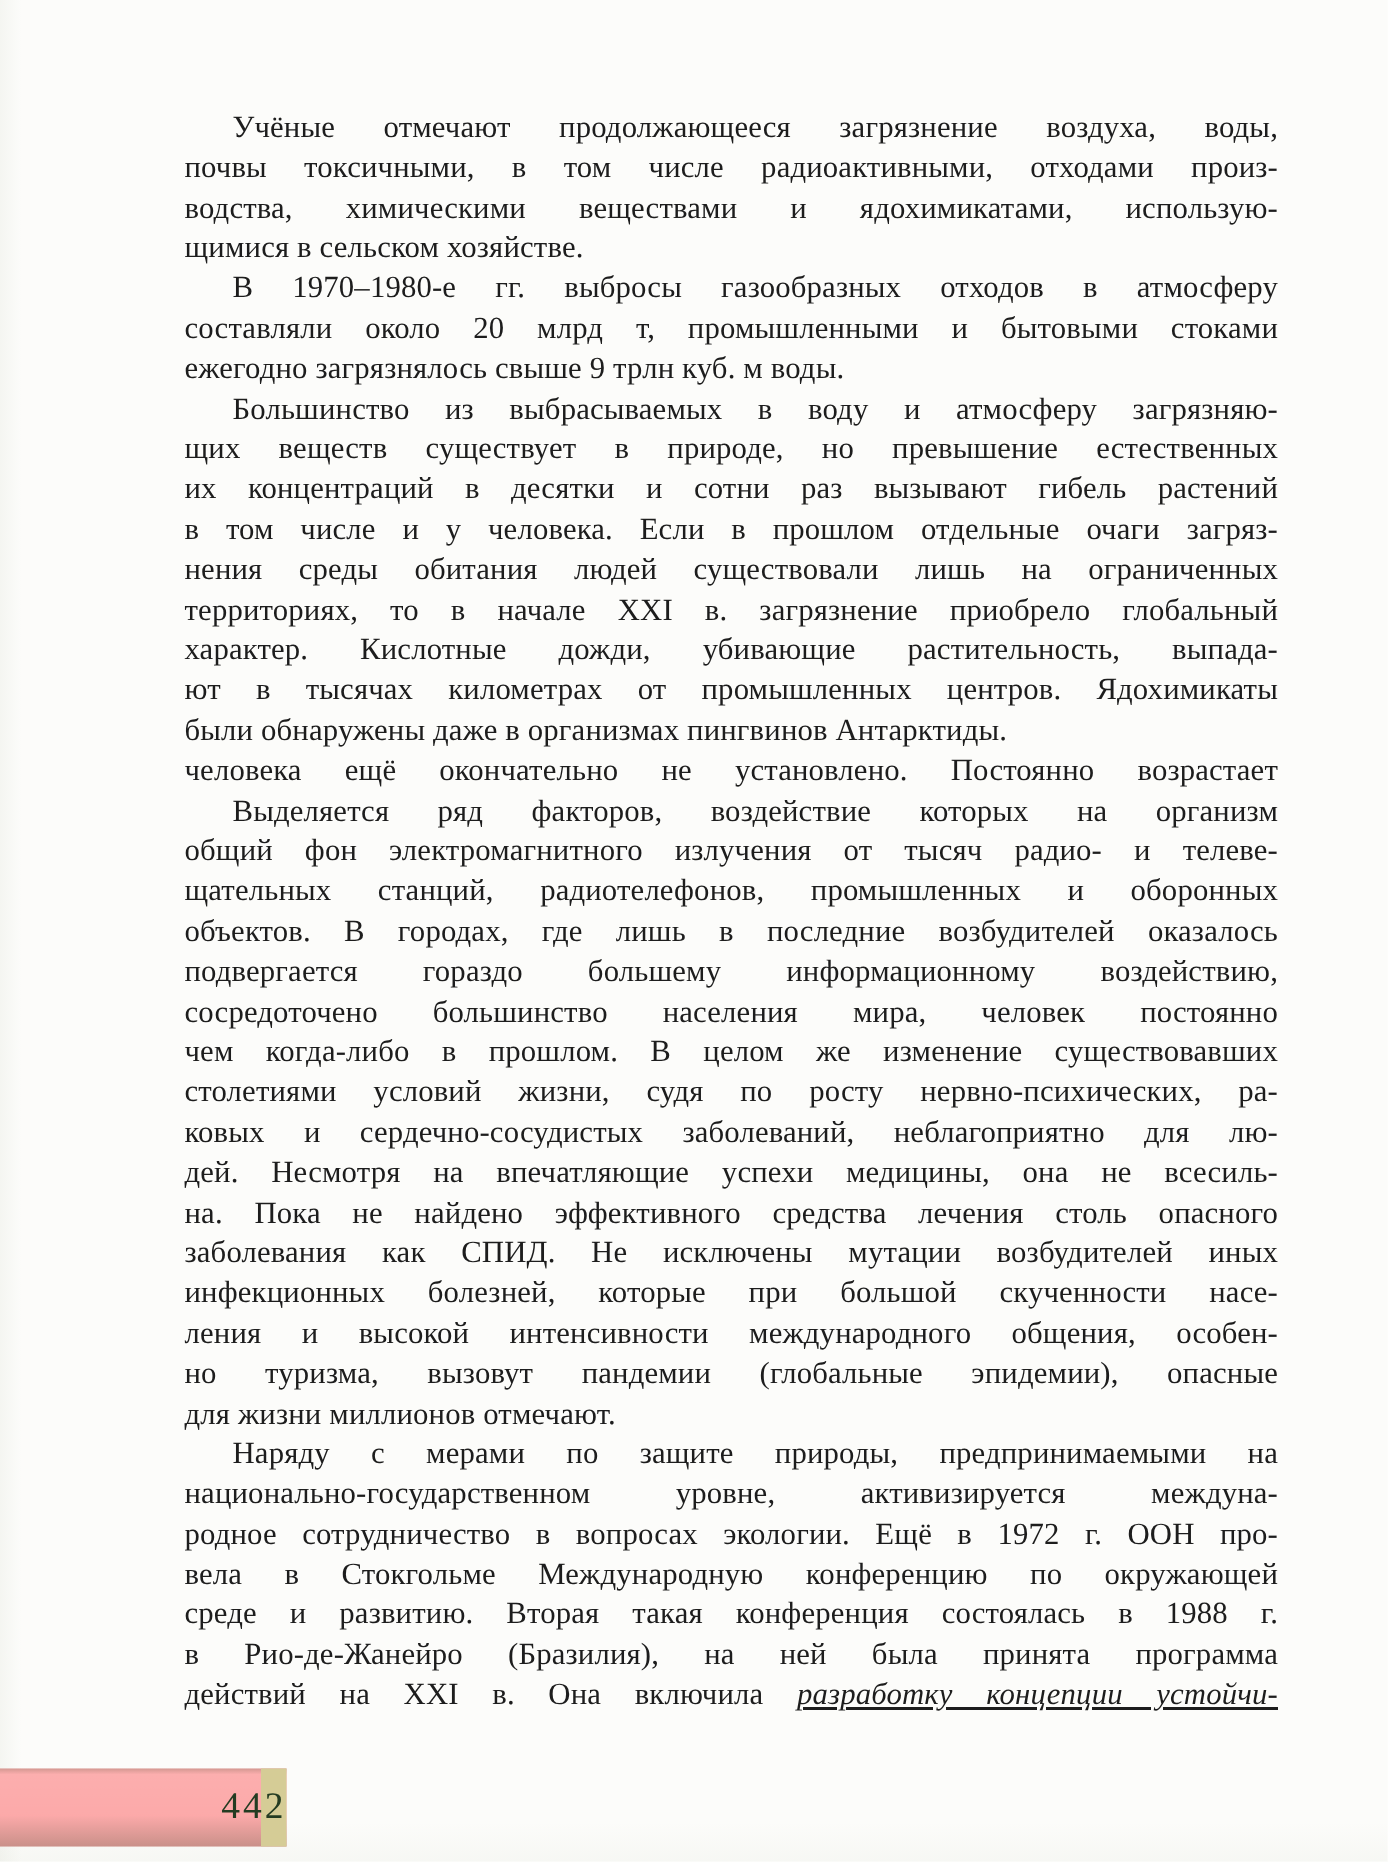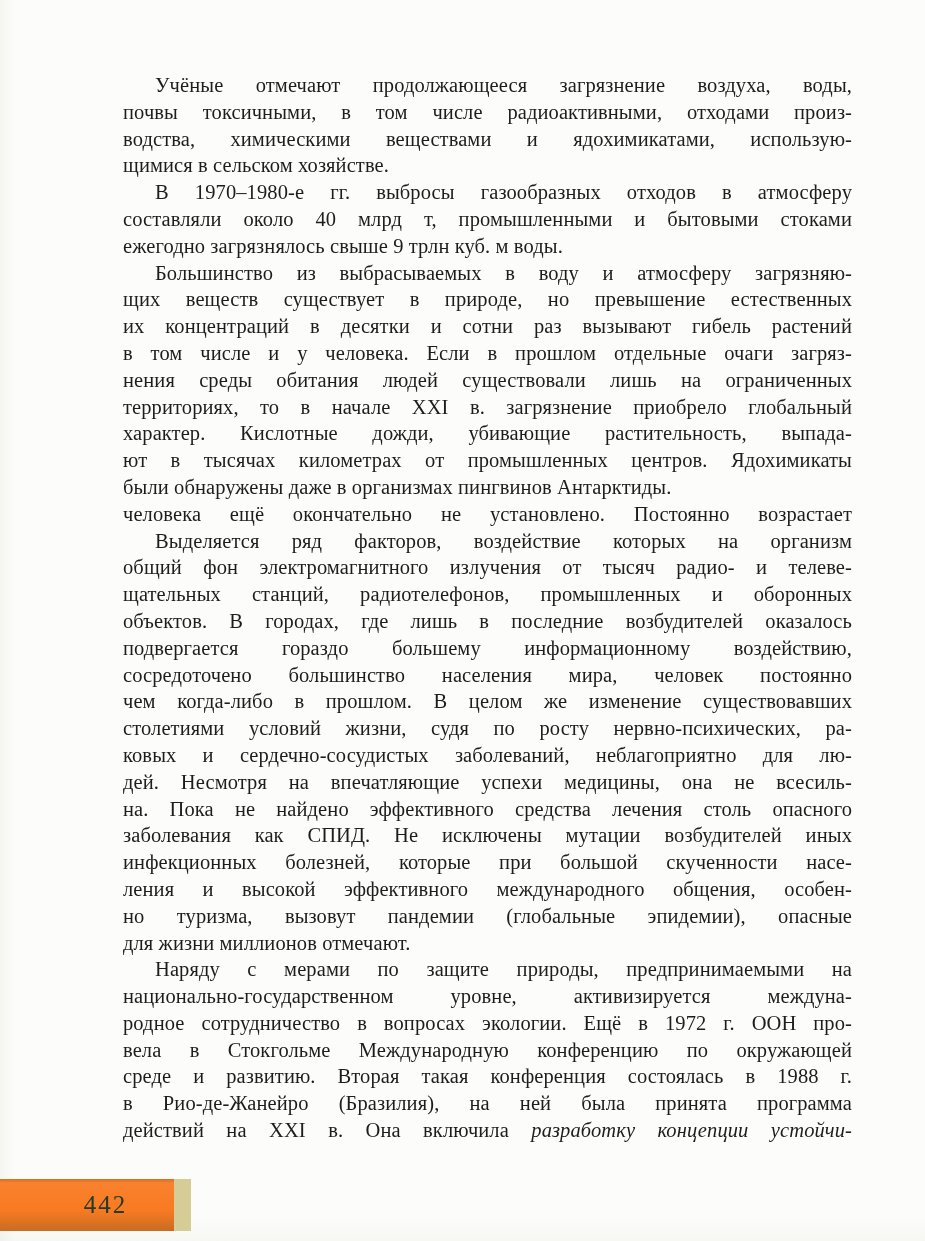--- a/index.html
+++ b/index.html
@@ -45,20 +45,21 @@
     height: 26.8px;
   }
   .line.first {
     padding-left: 32px;
   }
   .line.lastfree {
     text-align-last: left;
   }
   .line em {
     font-style: italic;
+    text-decoration: underline;
   }
   .footer-bar {
     position: absolute;
     left: 0;
     top: 1179px;
     width: 191px;
     height: 52px;
     display: flex;
     align-items: center;
     justify-content: center;
@@ -95,21 +96,21 @@
 <body>
 
 <div class="page" style="background: rgb(252, 252, 250);">
 
   <div class="text-block" style="color: rgb(29, 29, 29);">
       <div class="line first">Учёные отмечают продолжающееся загрязнение воздуха, воды,</div>
       <div class="line">почвы токсичными, в том числе радиоактивными, отходами произ-</div>
       <div class="line">водства, химическими веществами и ядохимикатами, использую-</div>
       <div class="line lastfree">щимися в сельском хозяйстве.</div>
       <div class="line first">В 1970–1980-е гг. выбросы газообразных отходов в атмосферу</div>
-      <div class="line">составляли около 40 млрд т, промышленными и бытовыми стоками</div>
+      <div class="line">составляли около 20 млрд т, промышленными и бытовыми стоками</div>
       <div class="line lastfree">ежегодно загрязнялось свыше 9 трлн куб. м воды.</div>
       <div class="line first">Большинство из выбрасываемых в воду и атмосферу загрязняю-</div>
       <div class="line">щих веществ существует в природе, но превышение естественных</div>
       <div class="line">их концентраций в десятки и сотни раз вызывают гибель растений</div>
       <div class="line">в том числе и у человека. Если в прошлом отдельные очаги загряз-</div>
       <div class="line">нения среды обитания людей существовали лишь на ограниченных</div>
       <div class="line">территориях, то в начале XXI в. загрязнение приобрело глобальный</div>
       <div class="line">характер. Кислотные дожди, убивающие растительность, выпада-</div>
       <div class="line">ют в тысячах километрах от промышленных центров. Ядохимикаты</div>
       <div class="line lastfree">были обнаружены даже в организмах пингвинов Антарктиды.</div>
@@ -120,31 +121,31 @@
       <div class="line">объектов. В городах, где лишь в последние возбудителей оказалось</div>
       <div class="line">подвергается гораздо большему информационному воздействию,</div>
       <div class="line">сосредоточено большинство населения мира, человек постоянно</div>
       <div class="line">чем когда-либо в прошлом. В целом же изменение существовавших</div>
       <div class="line">столетиями условий жизни, судя по росту нервно-психических, ра-</div>
       <div class="line">ковых и сердечно-сосудистых заболеваний, неблагоприятно для лю-</div>
       <div class="line">дей. Несмотря на впечатляющие успехи медицины, она не всесиль-</div>
       <div class="line">на. Пока не найдено эффективного средства лечения столь опасного</div>
       <div class="line">заболевания как СПИД. Не исключены мутации возбудителей иных</div>
       <div class="line">инфекционных болезней, которые при большой скученности насе-</div>
-      <div class="line">ления и высокой эффективного международного общения, особен-</div>
+      <div class="line">ления и высокой интенсивности международного общения, особен-</div>
       <div class="line">но туризма, вызовут пандемии (глобальные эпидемии), опасные</div>
       <div class="line lastfree">для жизни миллионов отмечают.</div>
       <div class="line first">Наряду с мерами по защите природы, предпринимаемыми на</div>
       <div class="line">национально-государственном уровне, активизируется междуна-</div>
       <div class="line">родное сотрудничество в вопросах экологии. Ещё в 1972 г. ООН про-</div>
       <div class="line">вела в Стокгольме Международную конференцию по окружающей</div>
       <div class="line">среде и развитию. Вторая такая конференция состоялась в 1988 г.</div>
       <div class="line">в Рио-де-Жанейро (Бразилия), на ней была принята программа</div>
       <div class="line"><span>действий на XXI в. Она включила </span><em>разработку концепции устойчи-</em></div>
     </div>
 
-  <div class="footer-bar" style="background-color: #f97316;">
+  <div class="footer-bar" style="background-color: #fca5a5; justify-content: flex-end;">
     <div class="shade"></div>
     <span class="page-num" style="color: rgb(36, 60, 34);">442</span>
     <div class="bar-edge" style="background-color: rgb(213, 204, 150);"></div>
   </div>
 
 </div>
 
 </body></html>

